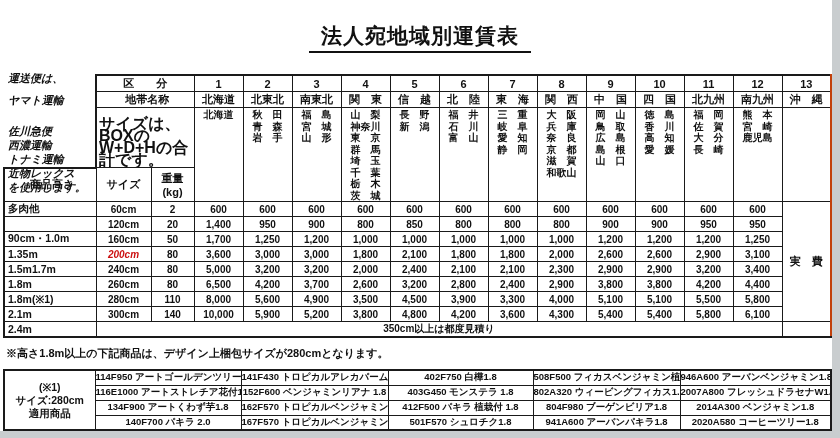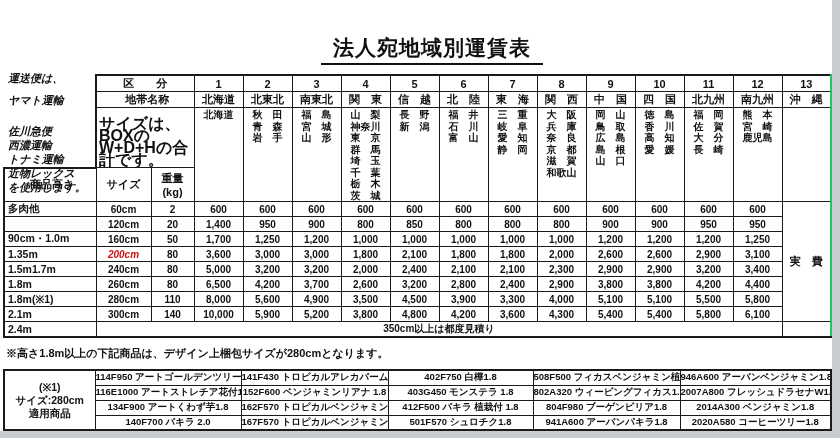--- a/index.html
+++ b/index.html
@@ -1,38 +1,38 @@
 <!DOCTYPE html>
 <html><head>
 <meta charset="utf-8">
 <style>
   html,body{margin:0;padding:0;background:#e8eaeb;}
   .page{position:relative;width:840px;height:438px;background:#ffffff;overflow:hidden;
         font-family:"Liberation Sans",sans-serif;color:#111;}
   .edge-r{position:absolute;left:832px;top:0;width:8px;height:438px;background:#c9cdcf;}
   .edge-b{position:absolute;left:0;top:431px;width:840px;height:7px;background:#c9cdcf;}
 
-  .title{position:absolute;top:22px;left:50%;transform:translateX(-50%);margin:12px;
+  .title{position:absolute;top:22px;left:50%;transform:translateX(-50%);margin:0;
          font-size:21px;font-weight:bold;letter-spacing:1px;
          border-bottom:2px solid #111;padding:0 12px 1px 12px;white-space:nowrap;}
 
   .sidebar{position:absolute;left:8px;top:71px;font-size:11px;font-weight:bold;line-height:14px;font-style:italic;}
   .sidebar p{margin:0;}
   .sidebar p.gap{margin-bottom:8px;}
   .sidebar p.gap2{margin-bottom:17px;}
 
   table{border-collapse:collapse;table-layout:fixed;}
   td{border:1px solid #1a1a1a;padding:0;overflow:hidden;font-weight:bold;}
 
   .main{position:absolute;left:3px;top:74px;width:827px;font-size:10px;}
   .main td{text-align:center;vertical-align:middle;}
   .nob{border:none;background:transparent;}
   .bt{border-top:2px solid #1a1a1a;}
   .bl{border-left:2px solid #1a1a1a;margin-left:20px;}
-  .br{border-right:2px solid #22c55e;}
+  .br{border-right:2px solid #c2410c;}
   .bb{border-bottom:2px solid #1a1a1a;}
   .hdr{font-size:11px;}
   .left{text-align:left;padding-left:4px !important;}
   .r-kubun{height:17px;} .r-names{height:16px;} .r-prefs{height:83px;}
   .r-colheads{height:14px;} .r-last{height:14px;}
   #main-body tr{height:15px;}
   .pref{vertical-align:top !important;padding-top:1px !important;line-height:11.5px;font-size:10px;}
   .note-cell{vertical-align:bottom !important;text-align:left !important;
              font-size:16px;line-height:12px;padding:0 0 1px 2px !important;}
   .lbl{text-align:left !important;padding-left:3px !important;font-size:10.5px;}

